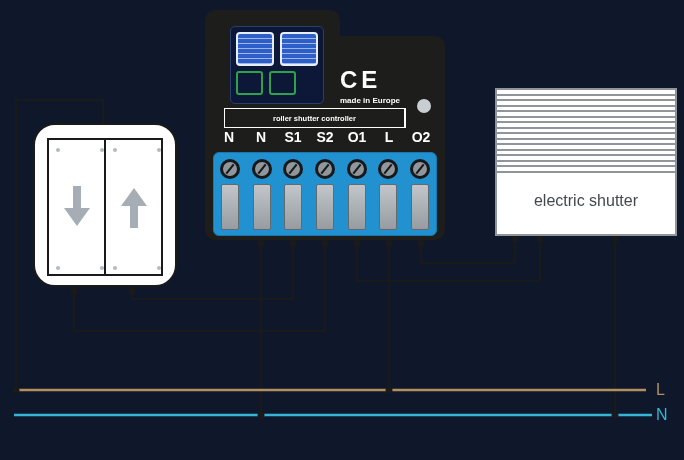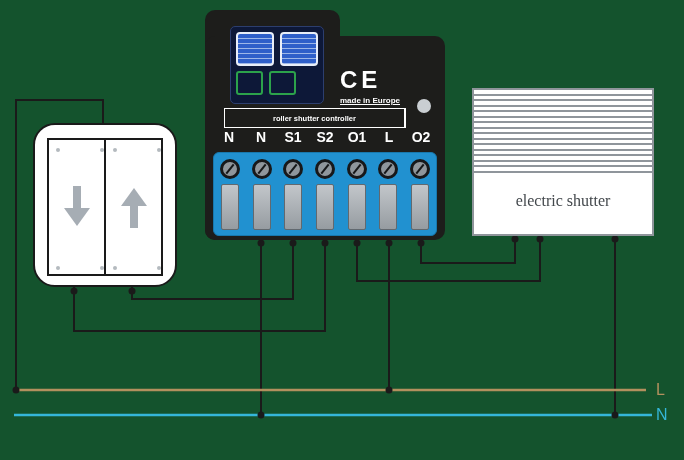--- a/index.html
+++ b/index.html
@@ -1,18 +1,18 @@
 <!DOCTYPE html>
 <html><head>
 <meta charset="utf-8">
 <style>
   * { box-sizing: border-box; margin: 0; padding: 0; }
   html,body { background:#fff; }
   body { font-family: "Liberation Sans", sans-serif; }
-  .canvas { position:relative; width:684px; height:460px; background:#14532d; overflow:hidden; }
+  .canvas { position:relative; width:684px; height:460px; background:#0f172a; overflow:hidden; }
 
   
   #wire-svg { position:absolute; left:0; top:0; width:684px; height:460px; pointer-events:none; }
 
   
   .switch { position:absolute; left:33px; top:123px; width:144px; height:164px;
             border:2px solid #1a1a1a; border-radius:22px; background:#fff; }
   .btns { position:absolute; left:12px; top:13px; width:116px; height:138px; display:flex; }
   .btn { position:relative; width:58px; height:138px; border:2px solid #1a1a1a; background:#fff;
          display:flex; align-items:center; justify-content:center; }
@@ -38,42 +38,42 @@
   .icon-panel { position:absolute; left:25px; top:16px; width:94px; height:78px;
                 background:#0d1838; border:1px solid #2c3e6e; border-radius:5px; padding:5px; }
   .icon-row { display:flex; gap:6px; }
   .blind-icon { width:38px; height:34px; border:2px solid #e8eef8; border-radius:4px;
                 background:repeating-linear-gradient(180deg,#2e5fc9 0px,#2e5fc9 4px,#9db7e8 4px,#9db7e8 5px); }
   .green-row { margin-top:5px; display:flex; gap:6px; }
   .green-sq { width:27px; height:24px; border:2px solid #2ca24b; border-radius:3px; background:transparent; }
   .ce { position:absolute; left:135px; top:56px; color:#fff; font-size:24px; font-weight:bold;
         letter-spacing:4px; }
   .made-in { position:absolute; left:124px; top:86px; width:82px; color:#fff; font-size:8px;
-             font-weight:600; text-align:center;text-decoration:underline; }
+             font-weight:600; text-align:center; }
   .label-box { position:absolute; left:19px; top:98px; width:182px; height:20px;
                border:1px solid #fff; display:flex; color:#fff; }
   .label-cell { display:flex; align-items:center; justify-content:center; font-size:7.5px;
                 font-weight:bold; white-space:nowrap; padding:0 4px; }
   .label-cell.l { flex:1.1; border-right:1px solid #fff; }
   .label-cell.r { flex:1; }
   .tlabels { position:absolute; left:8px; top:119px; width:224px; display:flex; }
   .tlabels span { width:32px; text-align:center; color:#fff; font-size:14px; font-weight:bold; }
   .tblock { position:absolute; left:8px; top:142px; width:224px; height:84px;
             background:#2191d0; border:1px solid #1878ad; border-radius:6px; display:flex; }
   .tcol { width:32px; display:flex; flex-direction:column; align-items:center; padding-top:6px; }
   .screw { position:relative; width:20px; height:20px; border:3px solid #17181a; border-radius:50%;
            background:#8f969c; }
   .slot { position:absolute; left:6px; top:1px; width:2px; height:12px; background:#17181a;
           transform:rotate(38deg); }
   .port { margin-top:5px; width:18px; height:46px; border:1px solid #62696f; border-radius:2px;
           background:linear-gradient(180deg,#c2c6ca 0%,#969ca1 100%); }
 
   
-  .shutter { position:absolute; left:472px; top:88px; width:182px; height:148px;
-             border:2px solid #8f959b; background:#fff;font-family:Liberation Serif, serif; }
+  .shutter { position:absolute; left:495px; top:88px; width:182px; height:148px;
+             border:2px solid #8f959b; background:#fff; }
   .slats { width:100%; height:84px;
            background:repeating-linear-gradient(180deg,#ffffff 0px,#ffffff 3.5px,#8f959b 3.5px,#8f959b 5.5px); }
   .shutter-label { margin-top:18px; text-align:center; font-size:16px; color:#43484c; }
 
   
   .bus-label { position:absolute; left:656px; font-size:16px; font-weight:normal; }
   .bus-label.l { top:381px; }
   .bus-label.n { top:406px; }
 </style>
 </head>

